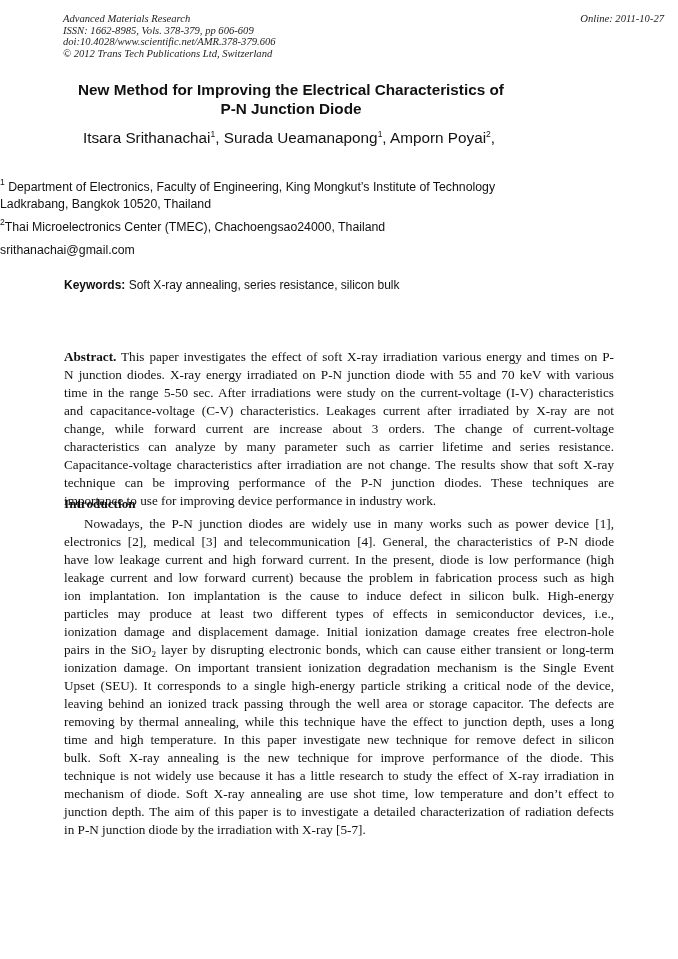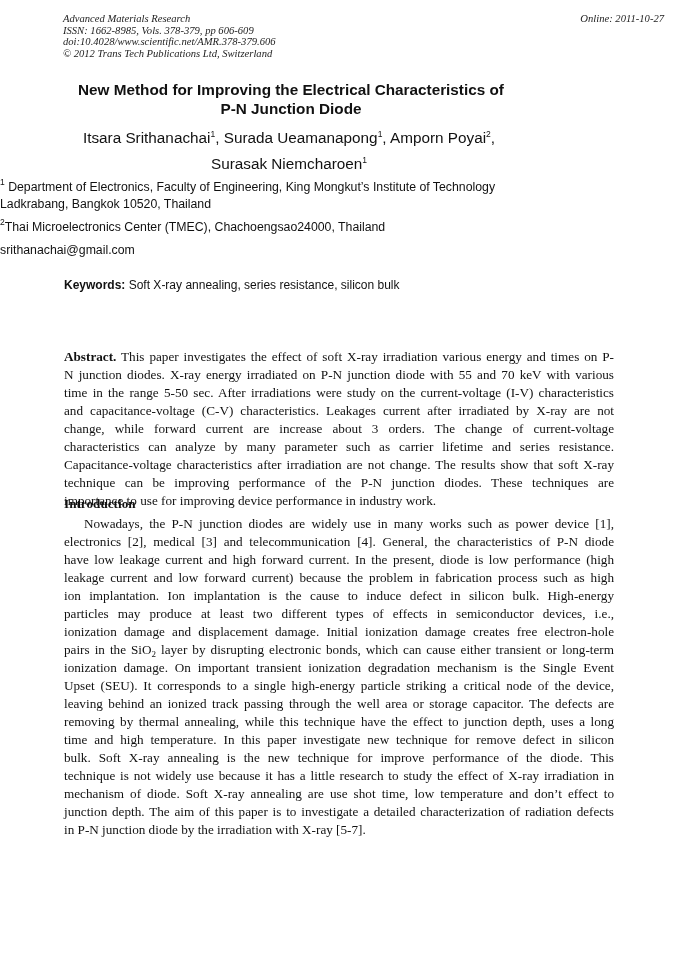--- a/index.html
+++ b/index.html
@@ -40,23 +40,20 @@
   <div class="hdr-right">Online: 2011-10-27</div>
 
   <div class="title">
     <div>New Method for Improving the Electrical Characteristics of</div>
     <div>P-N Junction Diode</div>
   </div>
 
   <div class="authors">
     <div>
       <span>Itsara Srithanachai</span><sup>1</sup><span>, </span><span>Surada Ueamanapong</span><sup>1</sup><span>, </span><span>Amporn Poyai</span><sup>2</sup><span>,</span>
-    </div>
-    <div>
-      <span>Surasak Niemcharoen</span><sup>1</sup>
     </div>
   </div>
 
   <div class="aff aff1">
     <div><sup>1</sup><span> Department of Electronics, Faculty of Engineering, King Mongkut’s Institute of Technology</span></div>
     <div>Ladkrabang, Bangkok 10520, Thailand</div>
   </div>
   <div class="aff aff2">
     <div><sup>2</sup><span>Thai Microelectronics Center (TMEC), Chachoengsao24000, Thailand</span></div>
   </div>

